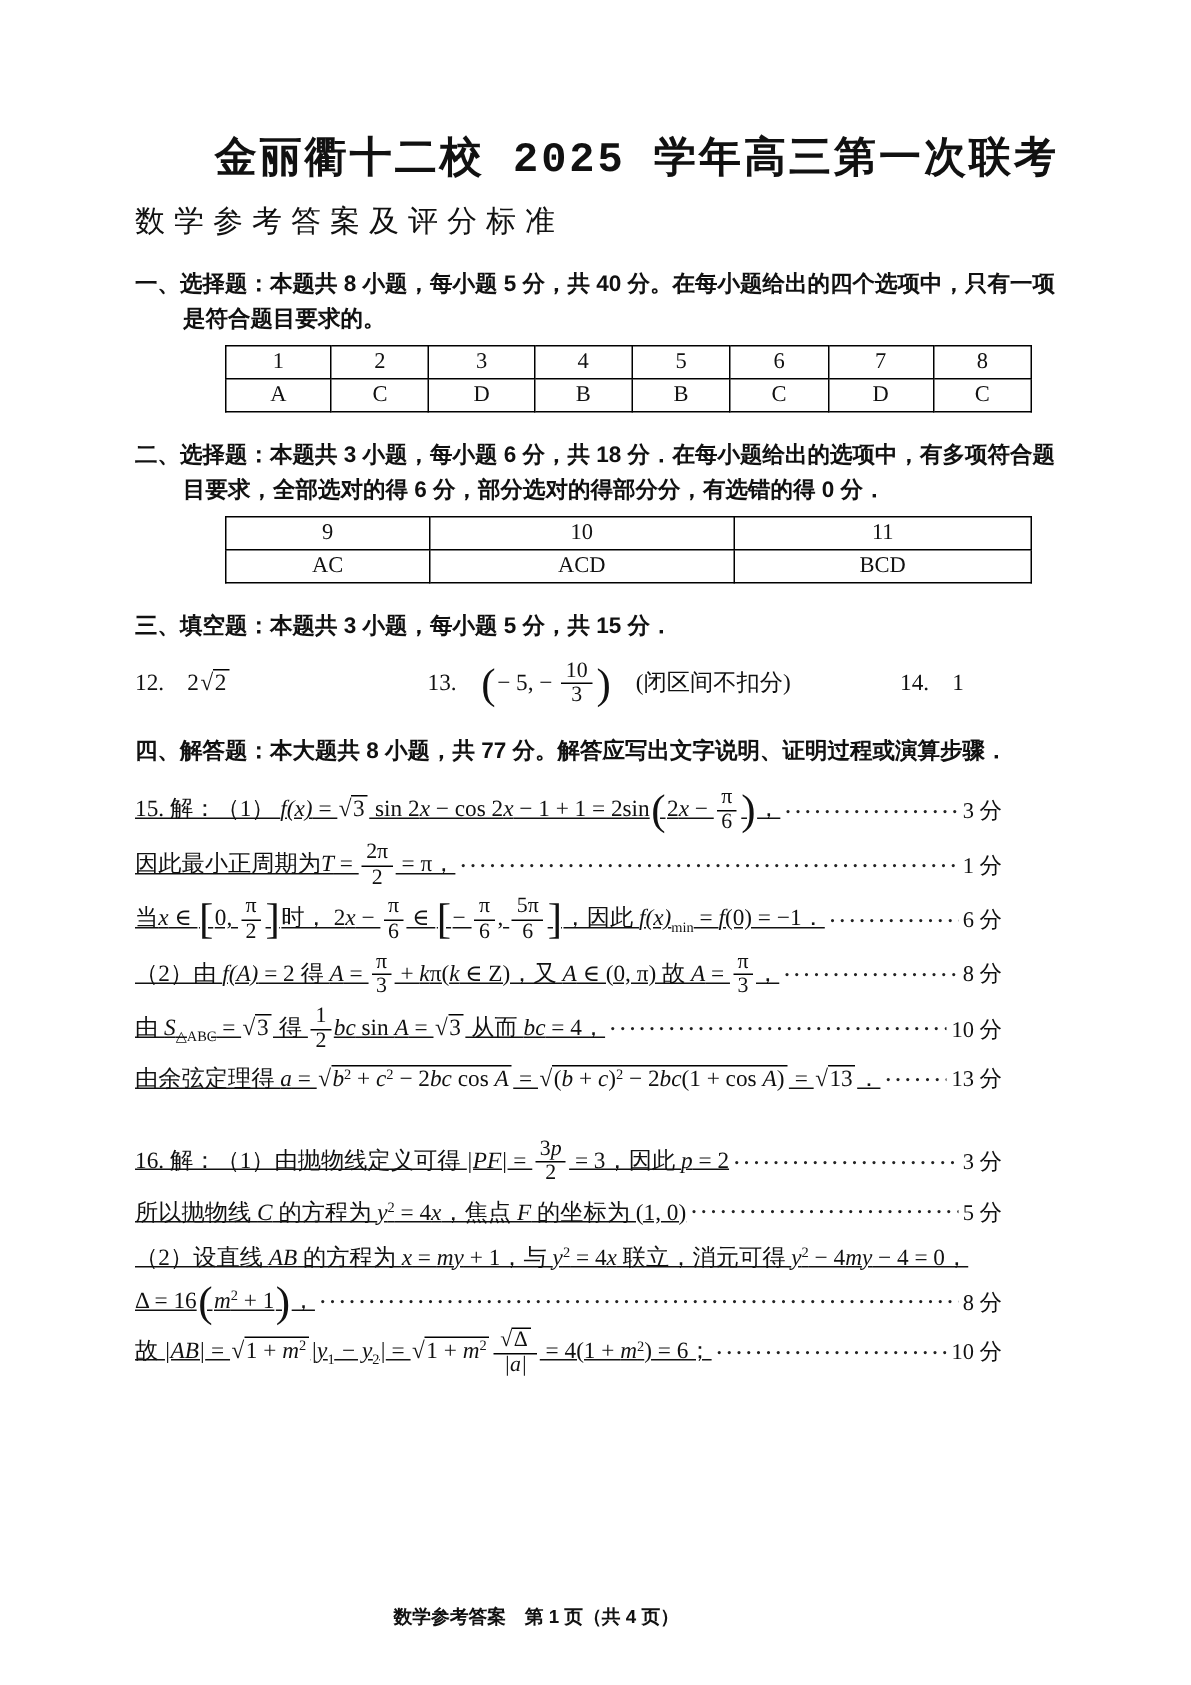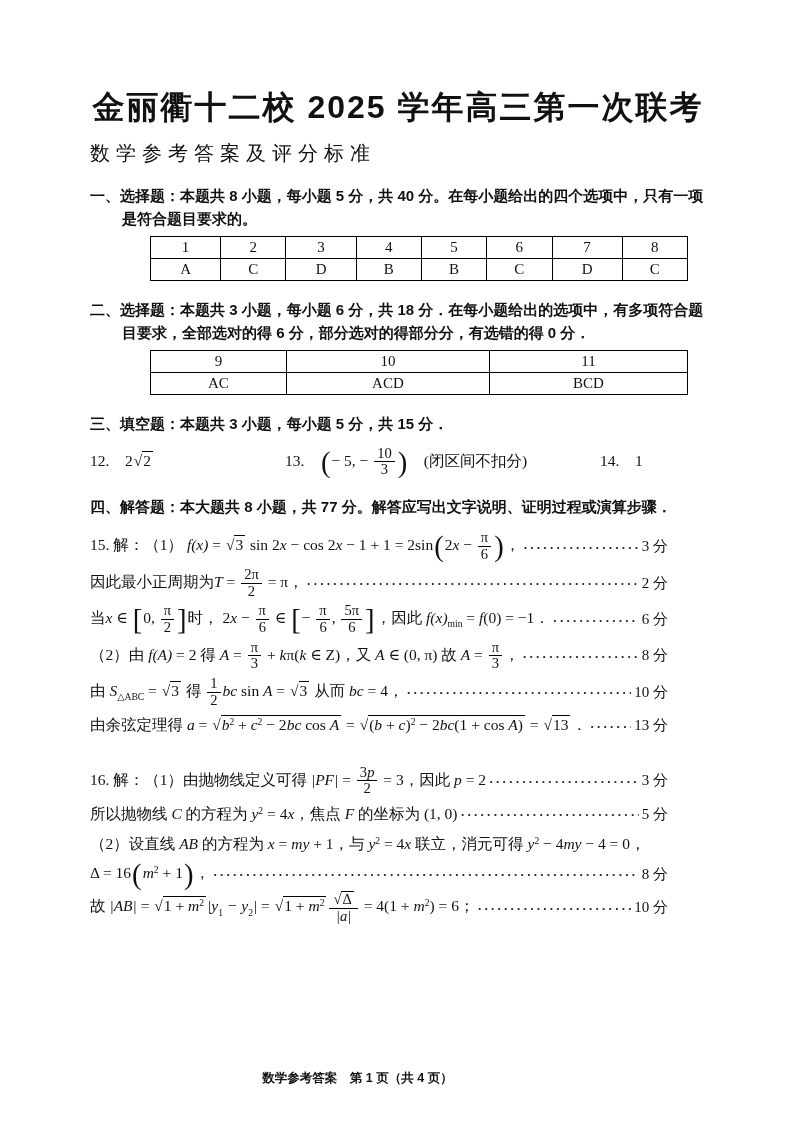--- a/index.html
+++ b/index.html
@@ -1,43 +1,43 @@
 <!DOCTYPE html>
 <html><head>
 <meta charset="utf-8">
 <style>
   html,body{margin:0;padding:0;background:#ffffff;}
   body{width:794px;height:1123px;overflow:hidden;color:#111;
        font-family:"Liberation Serif","DejaVu Serif",serif;}
   .page{position:relative;width:794px;height:1123px;box-sizing:border-box;
         padding:86px 88px 0 90px;}
   
-  .title{font-size:32px;font-weight:bold;text-align:center;margin:0 0 10px 0;
-         letter-spacing:2px;font-family:Liberation Sans, sans-serif;}
+  .title{font-size:28px;font-weight:bold;text-align:right;margin:0 0 10px 0;
+         letter-spacing:2px;font-family:Liberation Mono, monospace;}
   .subtitle{font-size:20px;font-weight:500;text-align:left;margin:0 0 14px 0;
             letter-spacing:6px;}
   
   .sec{font-size:15px;font-weight:bold;line-height:1.5;margin:18px 0 6px 0;
        padding-left:32px;text-indent:-32px;
        font-family:"Liberation Sans","DejaVu Sans",sans-serif;}
   
   table.anstable{border-collapse:collapse;width:538px;margin:3px 0 10px 60px;
                  border:1.6px solid #000;}
   table.anstable td{border:1px solid #000;text-align:center;height:21px;
                     font-size:15px;padding:0;}
   
   .fillrow{display:flex;align-items:center;margin:10px 0 12px 0;font-size:15.5px;}
   .fitem{white-space:nowrap;}
   .f12{width:195px;}
   .f13{width:315px;}
   .f14{flex:1;}
   
   .sline{display:flex;align-items:center;width:578px;margin:4px 0;
          font-size:15.5px;min-height:26px;}
-  .fbody{white-space:nowrap;}
+  .fbody{white-space:nowrap;text-decoration:underline;}
   .dotfill{flex:1 1 0;overflow:hidden;white-space:nowrap;margin:0 3px;}
   .dstr{letter-spacing:2.2px;font-weight:bold;font-size:13px;color:#222;}
   .score{white-space:nowrap;font-size:15px;}
   .gap-top{margin-top:26px;}
   .gap-top-sm{margin-top:12px;}
   
   .tk-tx{white-space:pre;}
   .tk-m{font-style:italic;white-space:pre;font-family:"Liberation Serif","DejaVu Serif",serif;}
   .frac{display:inline-block;vertical-align:middle;text-align:center;
         line-height:1.08;margin:0 2px;}
@@ -115,21 +115,21 @@
   <p class="sec">四、解答题：本大题共 8 小题，共 77 分。解答应写出文字说明、证明过程或演算步骤．</p>
 
   <div class="sline gap-top-sm">
     <span class="fbody"><span class="tk-tx">15. 解：（1） </span><span class="tk-m">f(x)</span><span class="tk-tx"> = </span><span class="sqrt"><span class="rad">√</span><span class="vinc">3</span></span><span class="tk-tx"> sin 2</span><span class="tk-m">x</span><span class="tk-tx"> − cos 2</span><span class="tk-m">x</span><span class="tk-tx"> − 1 + 1 = 2sin</span><span class="big">(</span><span class="tk-tx">2</span><span class="tk-m">x</span><span class="tk-tx"> − </span><span class="frac"><span class="num">π</span><span class="den">6</span></span><span class="big">)</span><span class="tk-tx">，</span></span>
     <span class="dotfill"><span class="dstr">················································································································································</span></span>
     <span class="score">3 分</span>
   </div>
   <div class="sline">
     <span class="fbody"><span class="tk-tx">因此最小正周期为</span><span class="tk-m">T</span><span class="tk-tx"> = </span><span class="frac"><span class="num">2π</span><span class="den">2</span></span><span class="tk-tx"> = π，</span></span>
     <span class="dotfill"><span class="dstr">················································································································································</span></span>
-    <span class="score">2 分</span>
+    <span class="score">1 分</span>
   </div>
   <div class="sline">
     <span class="fbody"><span class="tk-tx">当</span><span class="tk-m">x</span><span class="tk-tx"> ∈ </span><span class="big">[</span><span class="tk-tx">0, </span><span class="frac"><span class="num">π</span><span class="den">2</span></span><span class="big">]</span><span class="tk-tx">时， 2</span><span class="tk-m">x</span><span class="tk-tx"> − </span><span class="frac"><span class="num">π</span><span class="den">6</span></span><span class="tk-tx"> ∈ </span><span class="big">[</span><span class="tk-tx">− </span><span class="frac"><span class="num">π</span><span class="den">6</span></span><span class="tk-tx">, </span><span class="frac"><span class="num">5π</span><span class="den">6</span></span><span class="big">]</span><span class="tk-tx">，因此 </span><span class="tk-m">f(x)</span><span class="sub">min</span><span class="tk-tx"> = </span><span class="tk-m">f</span><span class="tk-tx">(0) = −1．</span></span>
     <span class="dotfill"><span class="dstr">················································································································································</span></span>
     <span class="score">6 分</span>
   </div>
   <div class="sline">
     <span class="fbody"><span class="tk-tx">（2）由 </span><span class="tk-m">f(A)</span><span class="tk-tx"> = 2 得 </span><span class="tk-m">A</span><span class="tk-tx"> = </span><span class="frac"><span class="num">π</span><span class="den">3</span></span><span class="tk-tx"> + </span><span class="tk-m">k</span><span class="tk-tx">π(</span><span class="tk-m">k</span><span class="tk-tx"> ∈ Z)，又 </span><span class="tk-m">A</span><span class="tk-tx"> ∈ (0, π) 故 </span><span class="tk-m">A</span><span class="tk-tx"> = </span><span class="frac"><span class="num">π</span><span class="den">3</span></span><span class="tk-tx">，</span></span>
     <span class="dotfill"><span class="dstr">················································································································································</span></span>
     <span class="score">8 分</span>

